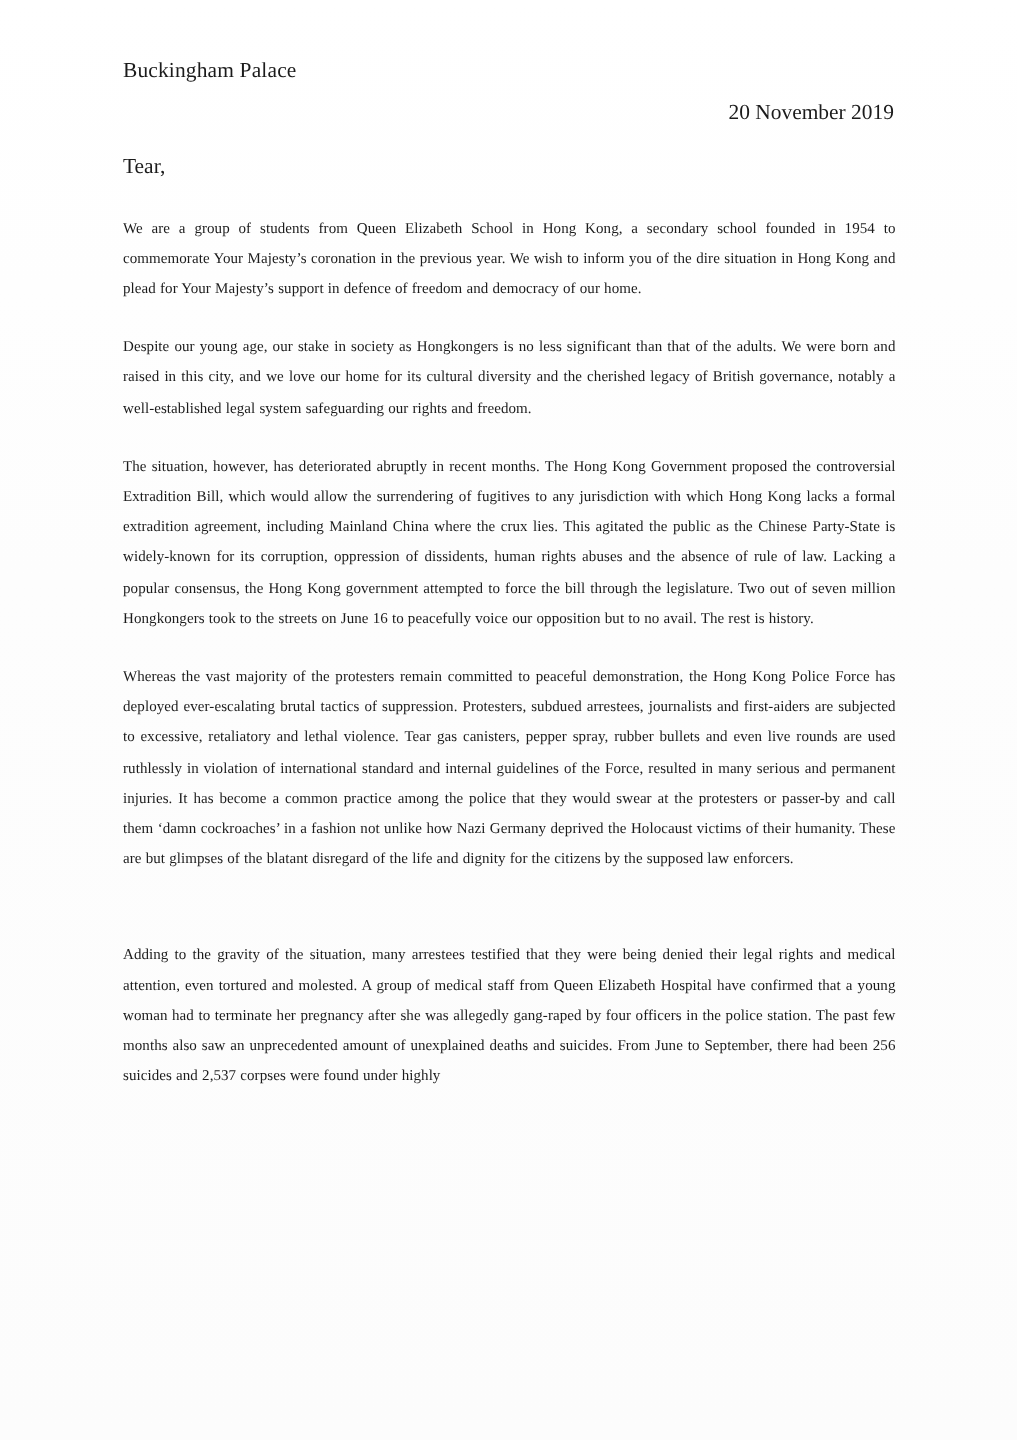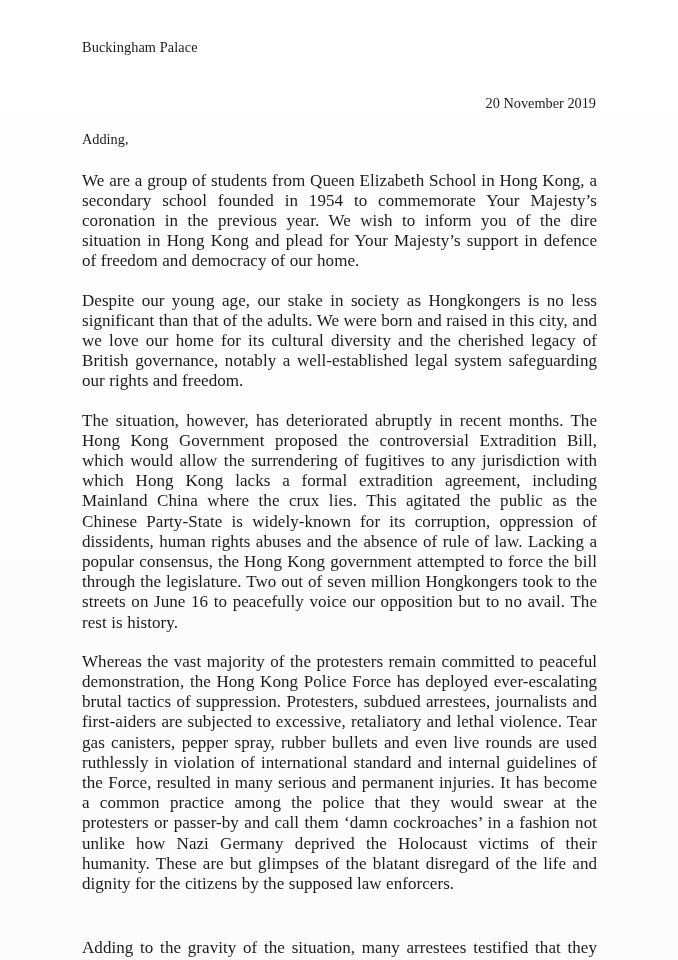--- a/index.html
+++ b/index.html
@@ -46,41 +46,41 @@
   .recipient-block {
     font-size: 14.3px;
     line-height: 19.5px;
     letter-spacing: 0.1px;
   }
   .recipient-line {
     white-space: nowrap;
   }
 
   .date-line {
-    margin-top: 36px;
+    margin-top: 8px;
     text-align: right;
     font-size: 14.3px;
     line-height: 19.5px;
     padding-right: 1px;
   }
 
   .salutation {
     margin-top: 17px;
     font-size: 14.3px;
     line-height: 19.5px;
   }
 
   .body-copy {
     margin-top: 21px;
   }
 
   .para {
     text-align: justify;
     text-justify: inter-word;
-    font-size: 17px;
+    font-size: 10px;
     line-height: 20.2px;
     margin: 0 0 19px 0;
     letter-spacing: 0.05px;
     word-spacing: 0.2px;
   }
   .para:last-child {
     margin-bottom: 0;
     margin-top: 44px;
   }
 </style>
@@ -89,21 +89,21 @@
 
 <div class="page">
   <div class="content">
 
     <div class="recipient-block">
       <div class="recipient-line">Buckingham Palace</div>
     </div>
 
     <div class="date-line">20 November 2019</div>
 
-    <div class="salutation">Adding,</div>
+    <div class="salutation">Tear,</div>
 
     <div class="body-copy">
       <p class="para">We are a group of students from Queen Elizabeth School in Hong Kong, a secondary school founded in 1954 to commemorate Your Majesty’s coronation in the previous year. We wish to inform you of the dire situation in Hong Kong and plead for Your Majesty’s support in defence of freedom and democracy of our home.</p>
       <p class="para">Despite our young age, our stake in society as Hongkongers is no less significant than that of the adults. We were born and raised in this city, and we love our home for its cultural diversity and the cherished legacy of British governance, notably a well-established legal system safeguarding our rights and freedom.</p>
       <p class="para">The situation, however, has deteriorated abruptly in recent months. The Hong Kong Government proposed the controversial Extradition Bill, which would allow the surrendering of fugitives to any jurisdiction with which Hong Kong lacks a formal extradition agreement, including Mainland China where the crux lies. This agitated the public as the Chinese Party-State is widely-known for its corruption, oppression of dissidents, human rights abuses and the absence of rule of law. Lacking a popular consensus, the Hong Kong government attempted to force the bill through the legislature. Two out of seven million Hongkongers took to the streets on June 16 to peacefully voice our opposition but to no avail. The rest is history.</p>
       <p class="para">Whereas the vast majority of the protesters remain committed to peaceful demonstration, the Hong Kong Police Force has deployed ever-escalating brutal tactics of suppression. Protesters, subdued arrestees, journalists and first-aiders are subjected to excessive, retaliatory and lethal violence. Tear gas canisters, pepper spray, rubber bullets and even live rounds are used ruthlessly in violation of international standard and internal guidelines of the Force, resulted in many serious and permanent injuries. It has become a common practice among the police that they would swear at the protesters or passer-by and call them ‘damn cockroaches’ in a fashion not unlike how Nazi Germany deprived the Holocaust victims of their humanity. These are but glimpses of the blatant disregard of the life and dignity for the citizens by the supposed law enforcers.</p>
       <p class="para">Adding to the gravity of the situation, many arrestees testified that they were being denied their legal rights and medical attention, even tortured and molested. A group of medical staff from Queen Elizabeth Hospital have confirmed that a young woman had to terminate her pregnancy after she was allegedly gang-raped by four officers in the police station. The past few months also saw an unprecedented amount of unexplained deaths and suicides. From June to September, there had been 256 suicides and 2,537 corpses were found under highly</p>
     </div>
 
   </div>

